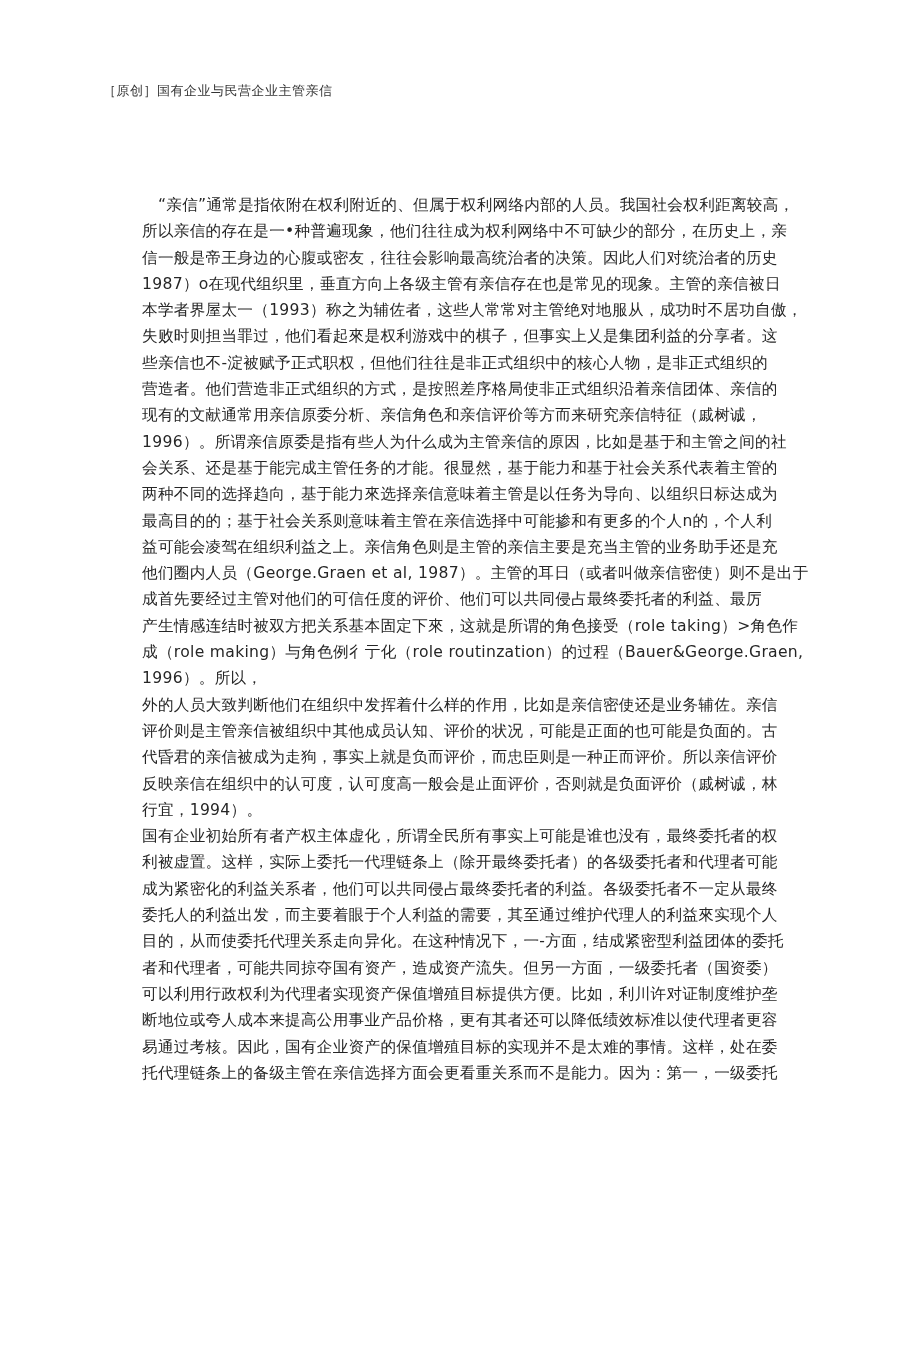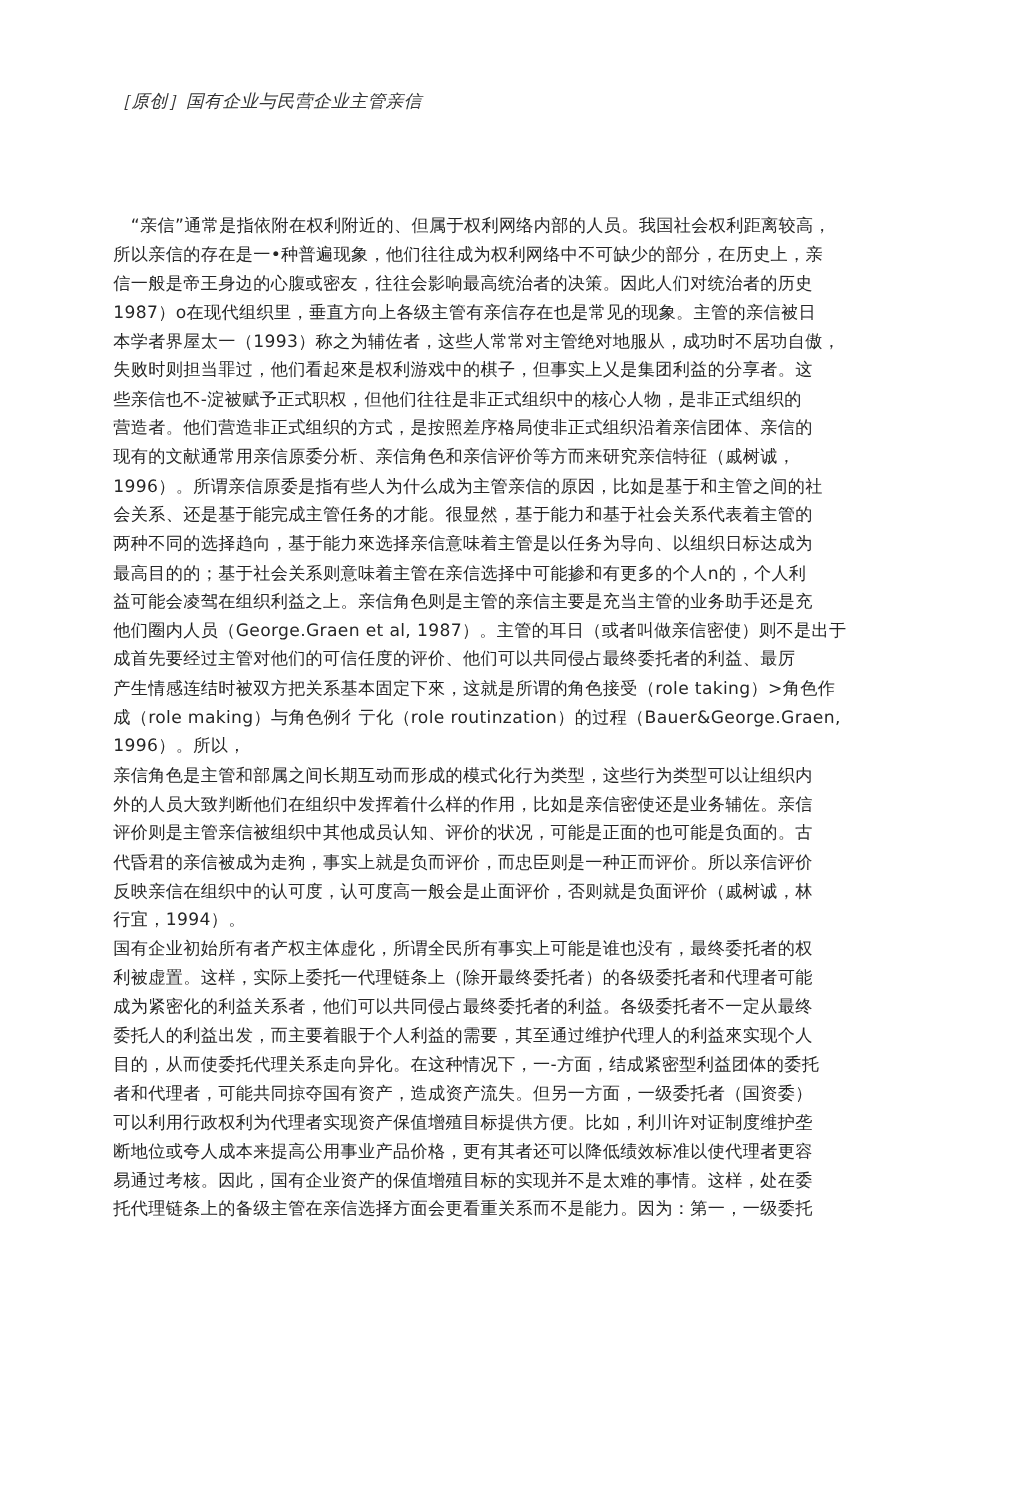--- a/index.html
+++ b/index.html
@@ -3,31 +3,31 @@
 <meta charset="utf-8">
 <style>
   html, body { margin: 0; padding: 0; background: #ffffff; }
   body {
     width: 920px; height: 1357px; position: relative; overflow: hidden;
     font-family: "DejaVu Sans", "Liberation Sans", sans-serif;
     color: #222222;
   }
   .title {
     position: absolute; left: 103px; top: 82px;
-    font-size: 16px; color: #333333; letter-spacing: 0.5px;
+    font-size: 13px; color: #333333; letter-spacing: 0.5px;
     white-space: nowrap;
-    font-style: italic;
   }
   .page {
     position: absolute; left: 103px; top: 192px; width: 720px;
   }
   .line {
     height: 26.3px; line-height: 26.3px;
     font-size: 15.6px; white-space: nowrap; color: #262626;
     letter-spacing: 0.3px;
+    margin-left: 39px;
   }
 </style>
 </head>
 <body>
 
 <div class="title">［原创］国有企业与民营企业主管亲信</div>
 
 <div class="page">
   <div class="line">　“亲信”通常是指依附在权利附近的、但属于权利网络内部的人员。我国社会权利距离较高，</div>
   <div class="line">所以亲信的存在是一•种普遍现象，他们往往成为权利网络中不可缺少的部分，在历史上，亲</div>
@@ -41,21 +41,20 @@
   <div class="line">1996）。所谓亲信原委是指有些人为什么成为主管亲信的原因，比如是基于和主管之间的社</div>
   <div class="line">会关系、还是基于能完成主管任务的才能。很显然，基于能力和基于社会关系代表着主管的</div>
   <div class="line">两种不同的选择趋向，基于能力來选择亲信意味着主管是以任务为导向、以组织日标达成为</div>
   <div class="line">最高目的的；基于社会关系则意味着主管在亲信选择中可能掺和有更多的个人n的，个人利</div>
   <div class="line">益可能会凌驾在组织利益之上。亲信角色则是主管的亲信主要是充当主管的业务助手还是充</div>
   <div class="line">他们圈内人员（George.Graen et al, 1987）。主管的耳日（或者叫做亲信密使）则不是出于</div>
   <div class="line">成首先要经过主管对他们的可信任度的评价、他们可以共同侵占最终委托者的利益、最厉</div>
   <div class="line">产生情感连结时被双方把关系基本固定下來，这就是所谓的角色接受（role taking）&gt;角色作</div>
   <div class="line">成（role making）与角色例彳亍化（role routinzation）的过程（Bauer&amp;George.Graen,</div>
   <div class="line">1996）。所以，</div>
-  <div class="line">亲信角色是主管和部属之间长期互动而形成的模式化行为类型，这些行为类型可以让组织内</div>
   <div class="line">外的人员大致判断他们在组织中发挥着什么样的作用，比如是亲信密使还是业务辅佐。亲信</div>
   <div class="line">评价则是主管亲信被组织中其他成员认知、评价的状况，可能是正面的也可能是负面的。古</div>
   <div class="line">代昏君的亲信被成为走狗，事实上就是负而评价，而忠臣则是一种正而评价。所以亲信评价</div>
   <div class="line">反映亲信在组织中的认可度，认可度高一般会是止面评价，否则就是负面评价（戚树诚，林</div>
   <div class="line">行宜，1994）。</div>
   <div class="line">国有企业初始所有者产权主体虚化，所谓全民所有事实上可能是谁也没有，最终委托者的权</div>
   <div class="line">利被虚置。这样，实际上委托一代理链条上（除开最终委托者）的各级委托者和代理者可能</div>
   <div class="line">成为紧密化的利益关系者，他们可以共同侵占最终委托者的利益。各级委托者不一定从最终</div>
   <div class="line">委托人的利益出发，而主要着眼于个人利益的需要，其至通过维护代理人的利益來实现个人</div>
   <div class="line">目的，从而使委托代理关系走向异化。在这种情况下，一-方面，结成紧密型利益团体的委托</div>

